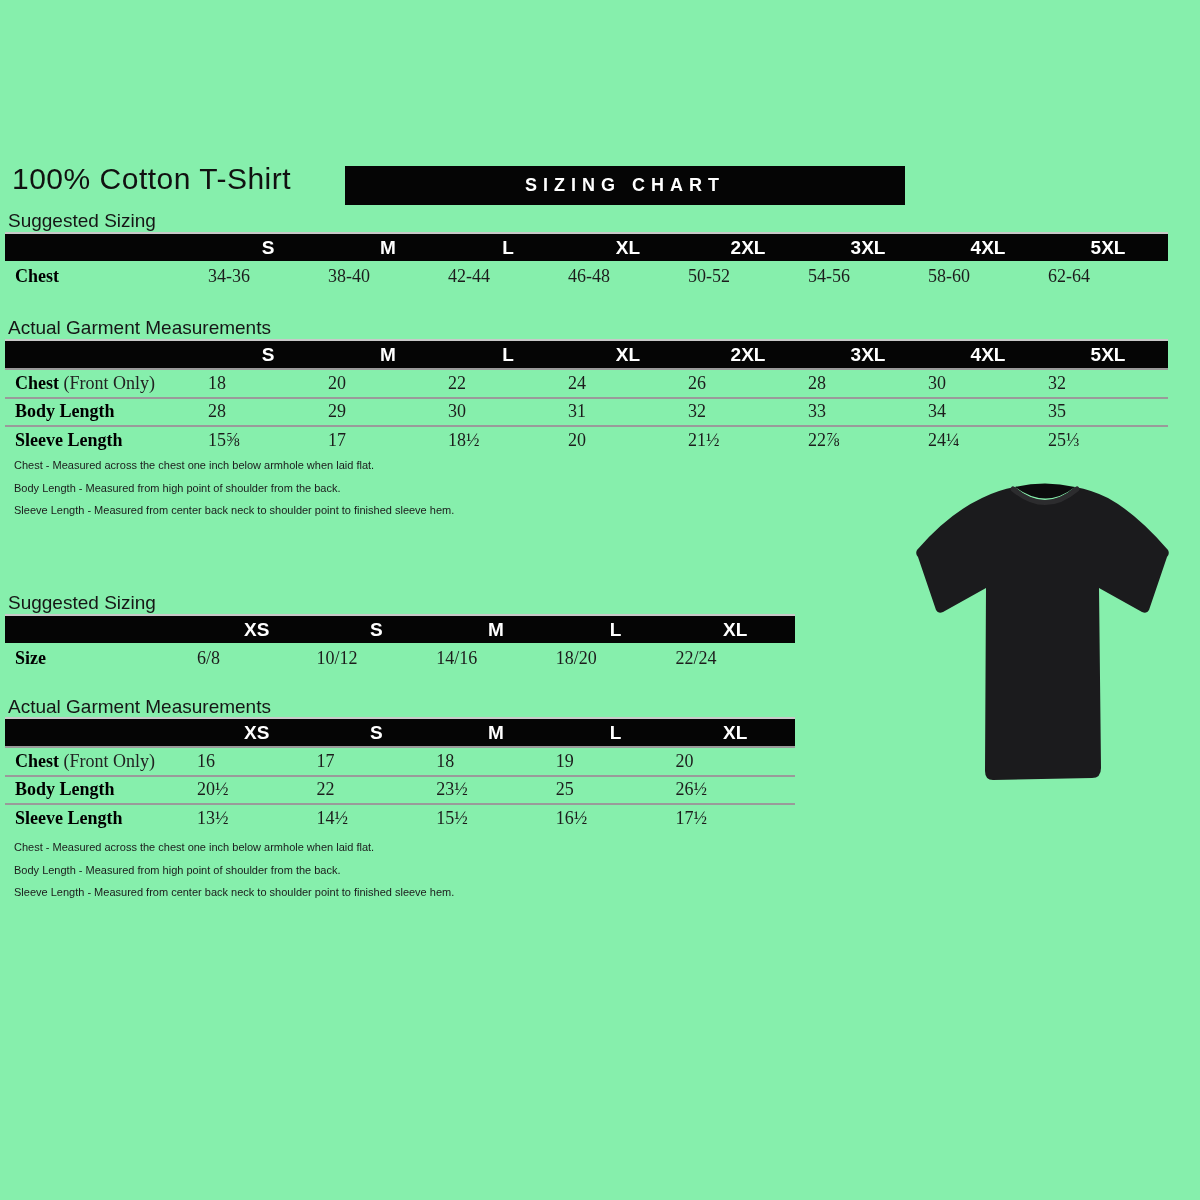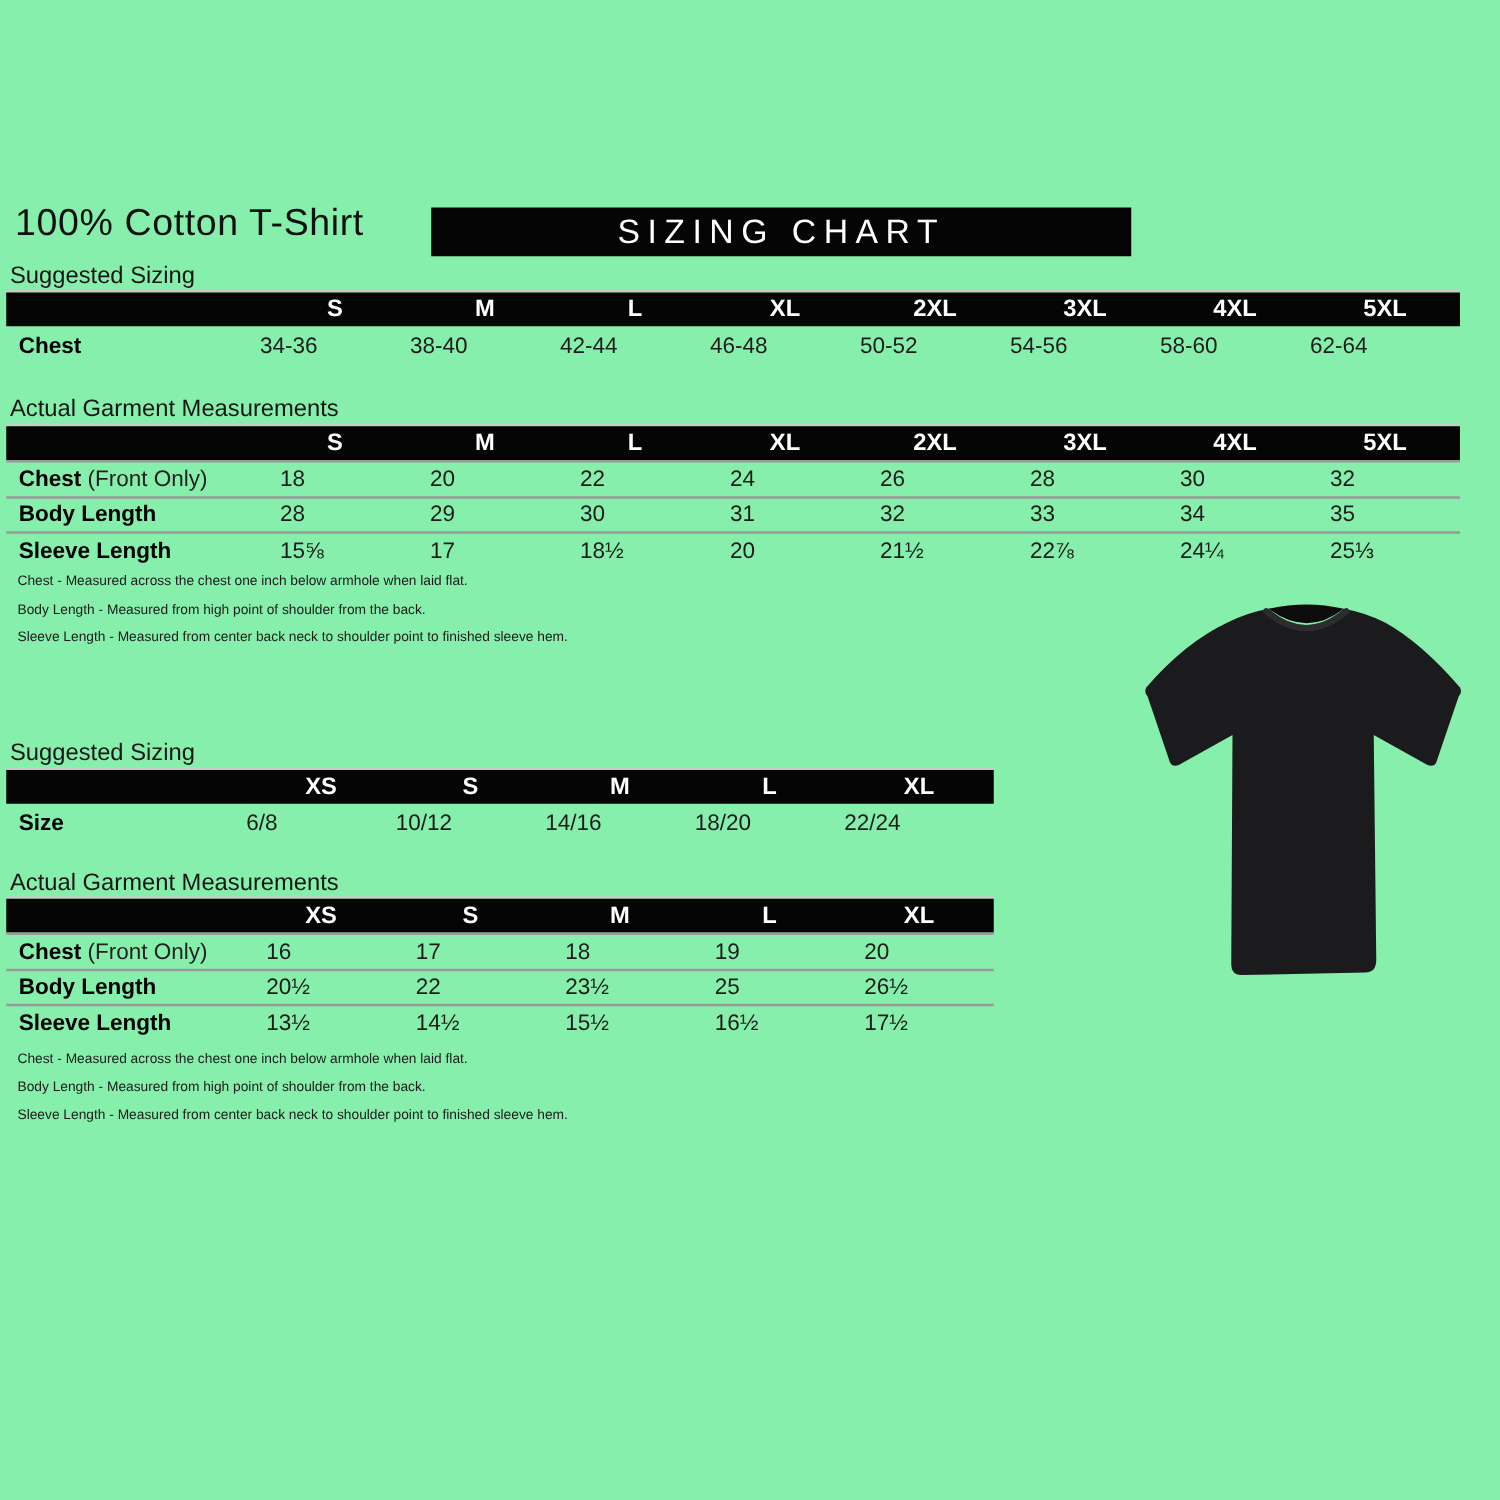--- a/index.html
+++ b/index.html
@@ -4,40 +4,40 @@
 <style>
   * { margin:0; padding:0; box-sizing:border-box; }
   html,body { width:1200px; height:1200px; background:#ffffff; overflow:hidden;
               font-family:"Liberation Sans", sans-serif; color:#1a1a1a; }
   .canvas { position:relative; width:1200px; height:1200px; background:#86efac; }
 
   .adult-title { position:absolute; left:12px; top:162px; font-size:30px; font-weight:400;
                  letter-spacing:0.5px; color:#111; }
   .banner { position:absolute; left:345px; top:166px; width:560px; height:39px; background:#050505;
             display:flex; align-items:center; justify-content:center; }
-  .banner span { color:#fff; font-weight:400; font-size:27px; letter-spacing:6px; }
+  .banner span { color:#fff; font-weight:700; font-size:18px; letter-spacing:6px; }
 
   .section-label { position:absolute; font-size:19px; color:#161616; }
   .lbl-sug1 { left:8px; top:210px; }
   .lbl-act1 { left:8px; top:317px; }
   .lbl-sug2 { left:8px; top:592px; }
   .lbl-act2 { left:8px; top:696px; }
 
   .youth-title { position:absolute; left:4px; top:551px; font-size:26px; font-weight:700; color:#0d0d0d; }
 
   .sz-table { position:absolute; border-top:2px solid #c9c9c9; }
   .tb-adult-sug { left:5px; top:232px; width:1163px; --labelw:203px; }
   .tb-adult-act { left:5px; top:339px; width:1163px; --labelw:203px; }
   .tb-youth-sug { left:5px; top:614px; width:790px; --labelw:192px; }
   .tb-youth-act { left:5px; top:717px; width:790px; --labelw:192px; }
 
   .t-head { display:grid; background:#050505; height:27px; align-items:center; }
   .t-hcell { color:#fff; font-weight:700; font-size:19px; text-align:center; line-height:27px; }
-  .t-row { display:grid; align-items:center; height:31px; }
-  .tb-adult-act .t-row, .tb-youth-act .t-row { height:28.5px; border-top:2px solid #9a9a9a;gap:16px; }
+  .t-row { display:grid; align-items:center; height:31px;font-family:Liberation Serif, serif; }
+  .tb-adult-act .t-row, .tb-youth-act .t-row { height:28.5px; border-top:2px solid #9a9a9a; }
   .t-label { font-size:18px; padding-left:10px; white-space:nowrap; }
   .t-label b { font-weight:700; color:#000; }
   .t-label span { font-weight:400; color:#222; }
   .t-cell { font-size:18px; color:#1c1c1c; }
 
   .notes { position:absolute; left:14px; font-size:11px; color:#1b1b1b; }
   .notes-1 { top:459px; } .notes-2 { top:841px; }
   .note-line { margin-bottom:10.5px; white-space:nowrap; }
 
   .tshirt-wrap { position:absolute; left:885px; top:470px; width:315px; height:345px; }

